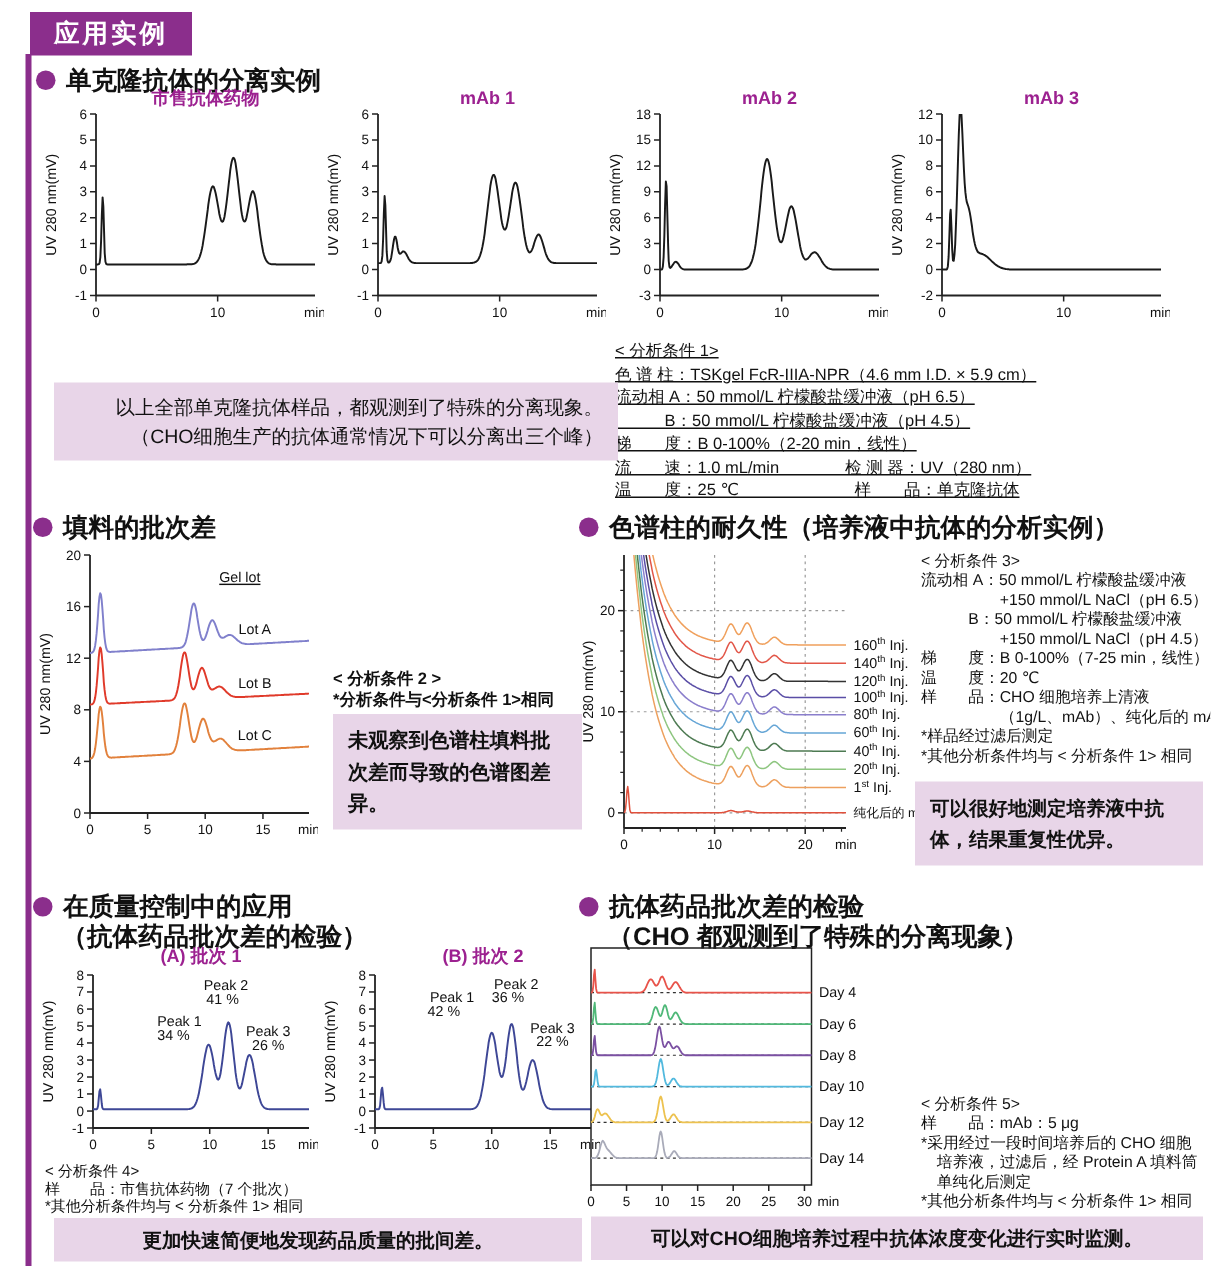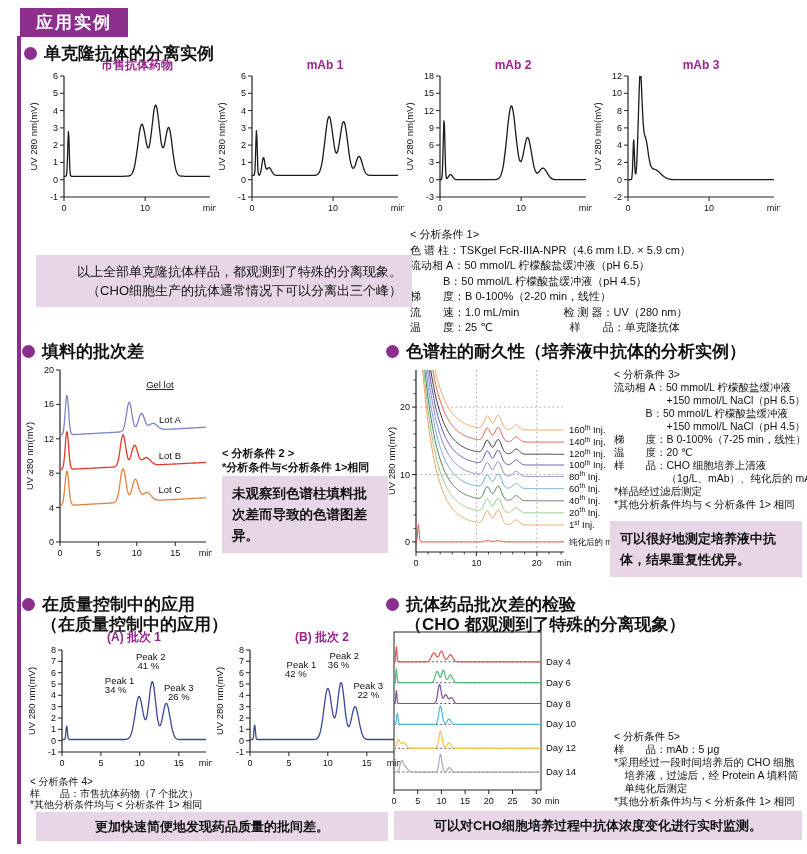--- a/index.html
+++ b/index.html
@@ -10,21 +10,21 @@
          font-size:17px;padding:3px 16px;letter-spacing:2px;}
   .sec-title{position:absolute;font-size:17px;font-weight:bold;color:#111;display:flex;align-items:center;gap:7px;white-space:nowrap;}
   .sec-title .bullet{width:13px;height:13px;border-radius:50%;background:#8b2e8c;flex:0 0 auto;}
   .sec-sub{position:absolute;font-size:17px;font-weight:bold;color:#111;white-space:nowrap;}
   .chart{position:absolute;}
   .cond{position:absolute;font-size:11px;line-height:15.5px;white-space:pre;color:#111;}
   .note{position:absolute;background:#e8d5e8;font-size:13px;line-height:19px;padding:7px 10px;
         font-weight:600;color:#111;}
   #chart-market{left:26px;top:58px;} #chart-mab1{left:214px;top:58px;}
   #chart-mab2{left:402px;top:58px;} #chart-mab3{left:590px;top:58px;}
-  #cond-1{left:410px;top:227px;}
+  #cond-1{left:410px;top:227px;text-decoration:underline;}
   #note-1{left:36px;top:255px;width:356px;text-align:right;font-weight:normal;}
   #title-s1{left:24px;top:42px;}
   #title-s2{left:22px;top:340px;}
   #chart-gel-lot{left:24px;top:360px;}
   #cond-2{left:222px;top:446px;line-height:14px;font-weight:600;}
   #note-2{left:222px;top:476px;width:146px;font-size:13.5px;line-height:21px;}
   #title-s3{left:386px;top:340px;}
   #chart-durability{left:388px;top:362px;}
   #cond-3{left:614px;top:368px;font-size:10.5px;line-height:13px;}
   #note-3{left:610px;top:521px;width:172px;font-size:13px;line-height:21px;}
@@ -291,21 +291,21 @@
       <polyline points="28.0,179.8 28.5,179.4 29.0,177.4 29.5,172.3 30.0,165.3 30.5,162.4 31.0,166.7 31.5,173.6 31.9,178.0 32.4,179.5 32.9,179.8 33.4,179.9 33.9,179.9 34.4,179.9 34.9,179.9 35.4,179.9 35.9,179.9 36.4,179.9 36.9,179.9 37.4,179.9 37.9,179.9 38.4,179.9 38.9,179.9 39.3,179.9 39.8,179.9 40.3,179.9 40.8,179.9 41.3,179.9 41.8,179.9 42.3,179.9 42.8,179.9 43.3,179.9 43.8,179.9 44.3,179.9 44.8,179.9 45.3,179.9 45.8,179.9 46.3,179.9 46.7,179.9 47.2,179.9 47.7,179.9 48.2,179.9 48.7,179.9 49.2,179.9 49.7,179.9 50.2,179.9 50.7,179.9 51.2,179.9 51.7,179.9 52.2,179.9 52.7,179.9 53.2,179.9 53.7,179.9 54.1,179.9 54.6,179.9 55.1,179.9 55.6,179.9 56.1,179.9 56.6,179.9 57.1,179.9 57.6,179.9 58.1,179.9 58.6,179.9 59.1,179.9 59.6,179.9 60.1,179.9 60.6,179.9 61.1,179.9 61.5,179.9 62.0,179.9 62.5,179.9 63.0,179.9 63.5,179.9 64.0,179.9 64.5,179.9 65.0,179.9 65.5,179.9 66.0,179.9 66.5,179.9 67.0,179.9 67.5,179.9 68.0,179.9 68.5,179.9 68.9,179.9 69.4,179.9 69.9,179.9 70.4,179.9 70.9,179.9 71.4,179.9 71.9,179.9 72.4,179.9 72.9,179.9 73.4,179.9 73.9,179.9 74.4,179.9 74.9,179.9 75.4,179.9 75.9,179.9 76.3,179.9 76.8,179.9 77.3,179.9 77.8,179.9 78.3,179.9 78.8,179.9 79.3,179.9 79.8,179.9 80.3,179.9 80.8,179.9 81.3,179.9 81.8,179.9 82.3,179.9 82.8,179.9 83.3,179.9 83.7,179.9 84.2,179.9 84.7,179.9 85.2,179.9 85.7,179.9 86.2,179.9 86.7,179.9 87.2,179.9 87.7,179.9 88.2,179.9 88.7,179.9 89.2,179.9 89.7,179.9 90.2,179.9 90.7,179.9 91.1,179.9 91.6,179.9 92.1,179.8 92.6,179.8 93.1,179.8 93.6,179.7 94.1,179.6 94.6,179.6 95.1,179.4 95.6,179.3 96.1,179.1 96.6,179.0 97.1,178.8 97.6,178.7 98.1,178.5 98.5,178.5 99.0,178.4 99.5,178.4 100.0,178.5 100.5,178.5 101.0,178.7 101.5,178.8 102.0,179.0 102.5,179.1 103.0,179.2 103.5,179.3 104.0,179.4 104.5,179.4 105.0,179.4 105.5,179.4 105.9,179.4 106.4,179.3 106.9,179.2 107.4,179.1 107.9,179.0 108.4,178.9 108.9,178.8 109.4,178.7 109.9,178.7 110.4,178.7 110.9,178.7 111.4,178.8 111.9,178.9 112.4,179.0 112.9,179.1 113.3,179.2 113.8,179.3 114.3,179.4 114.8,179.5 115.3,179.6 115.8,179.7 116.3,179.7 116.8,179.8 117.3,179.8 117.8,179.8 118.3,179.9 118.8,179.9 119.3,179.9 119.8,179.9 120.3,179.9 120.7,179.9 121.2,179.9 121.7,179.9 122.2,179.9 122.7,179.9 123.2,179.9 123.7,179.9 124.2,179.9 124.7,179.9 125.2,179.9 125.7,179.9 126.2,179.9 126.7,179.9 127.2,179.9 127.7,179.9 128.1,179.9 128.6,179.9 129.1,179.9 129.6,179.9 130.1,179.9 130.6,179.9 131.1,179.9 131.6,179.9 132.1,179.9 132.6,179.9 133.1,179.9 133.6,179.9 134.1,179.9 134.6,179.9 135.1,179.9 135.5,179.9 136.0,179.9 136.5,179.9 137.0,179.9 137.5,179.9 138.0,179.9 138.5,179.9 139.0,179.9 139.5,179.9 140.0,179.9 140.5,179.9 141.0,179.9 141.5,179.9 142.0,179.9 142.5,179.9 142.9,179.9 143.4,179.9 143.9,179.9 144.4,179.9 144.9,179.9 145.4,179.9 145.9,179.9 146.4,179.9 146.9,179.9 147.4,179.9 147.9,179.9 148.4,179.9 148.9,179.9 149.4,179.9 149.9,179.9 150.3,179.9 150.8,179.9 151.3,179.9 151.8,179.9 152.3,179.9 152.8,179.9 153.3,179.9 153.8,179.9 154.3,179.9 154.8,179.9 155.3,179.9 155.8,179.9 156.3,179.9 156.8,179.9 157.3,179.9 157.7,179.9 158.2,179.9 158.7,179.9 159.2,179.9 159.7,179.9 160.2,179.9 160.7,179.9 161.2,179.9 161.7,179.9 162.2,179.9 162.7,179.9 163.2,179.9 163.7,179.9 164.2,179.9 164.7,179.9 165.1,179.9 165.6,179.9 166.1,179.9 166.6,179.9 167.1,179.9 167.6,179.9 168.1,179.9 168.6,179.9 169.1,179.9 169.6,179.9 170.1,179.9 170.6,179.9 171.1,179.9 171.6,179.9 172.1,179.9 172.5,179.9 173.0,179.9 173.5,179.9 174.0,179.9 174.5,179.9 175.0,179.9 175.5,179.9 176.0,179.9 " fill="none" stroke="#e0503c" stroke-width="1" stroke-linejoin="round" clip-path="url(#durability_clip)"></polyline>
       <text x="181.0" y="182.9" font-size="8.5" fill="#111">纯化后的 mAb</text>
     </svg>
   <div class="cond" id="cond-3"><div>&lt; 分析条件 3&gt;</div><div>流动相 A：50 mmol/L 柠檬酸盐缓冲液</div><div>　　　　　+150 mmol/L NaCl（pH 6.5）</div><div>　　　B：50 mmol/L 柠檬酸盐缓冲液</div><div>　　　　　+150 mmol/L NaCl（pH 4.5）</div><div>梯　　度：B 0-100%（7-25 min，线性）</div><div>温　　度：20 ℃</div><div>样　　品：CHO 细胞培养上清液</div><div>　　　　　（1g/L、mAb）、纯化后的 mAb</div><div>*样品经过滤后测定</div><div>*其他分析条件均与 &lt; 分析条件 1&gt; 相同</div></div>
   <div class="note" id="note-3">可以很好地测定培养液中抗体，结果重复性优异。</div>
 
   <div class="sec-title" id="title-s4">
     <span class="bullet"></span>
     <span>在质量控制中的应用</span>
   </div>
-  <div class="sec-sub" id="title-s4b">（在质量控制中的应用）</div>
+  <div class="sec-sub" id="title-s4b">（抗体药品批次差的检验）</div>
   <svg class="chart" id="chart-qc-a" viewBox="0 0 186 146" width="186" height="146">
       <clipPath id="qc_a_clip">
         <rect x="35" y="20" width="146" height="103"></rect>
       </clipPath>
       <line x1="36.0" y1="20.0" x2="36.0" y2="122.0" stroke="#222" stroke-width="1.2"></line>
       <line x1="36.0" y1="122.0" x2="180.0" y2="122.0" stroke="#222" stroke-width="1.2"></line>
       <line x1="32.0" y1="122.0" x2="36.0" y2="122.0" stroke="#222" stroke-width="1"></line>
       <text x="30.0" y="125.0" text-anchor="end" font-size="9" fill="#111">-1</text>
       <line x1="32.0" y1="110.7" x2="36.0" y2="110.7" stroke="#222" stroke-width="1"></line>
       <text x="30.0" y="113.7" text-anchor="end" font-size="9" fill="#111">0</text>

